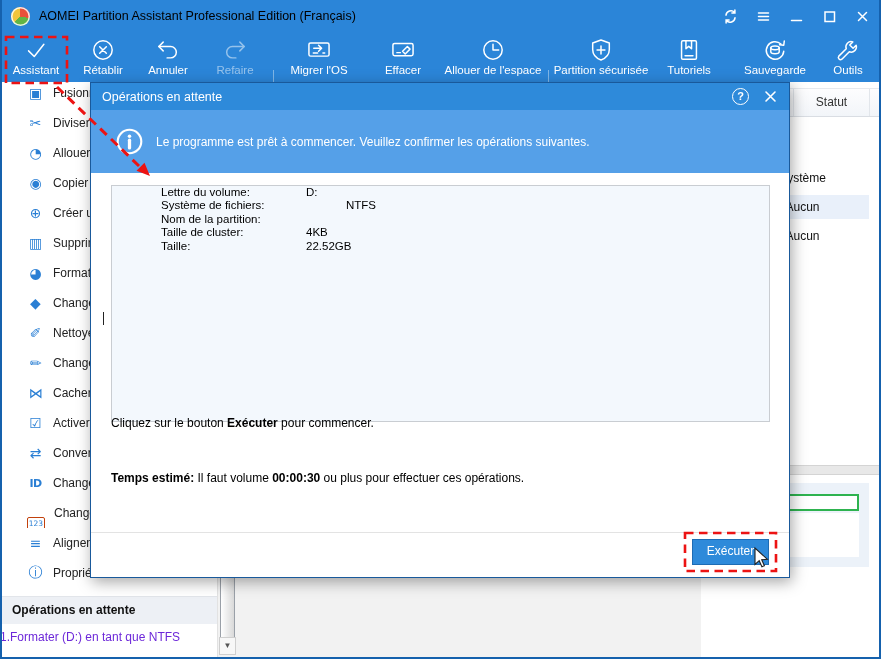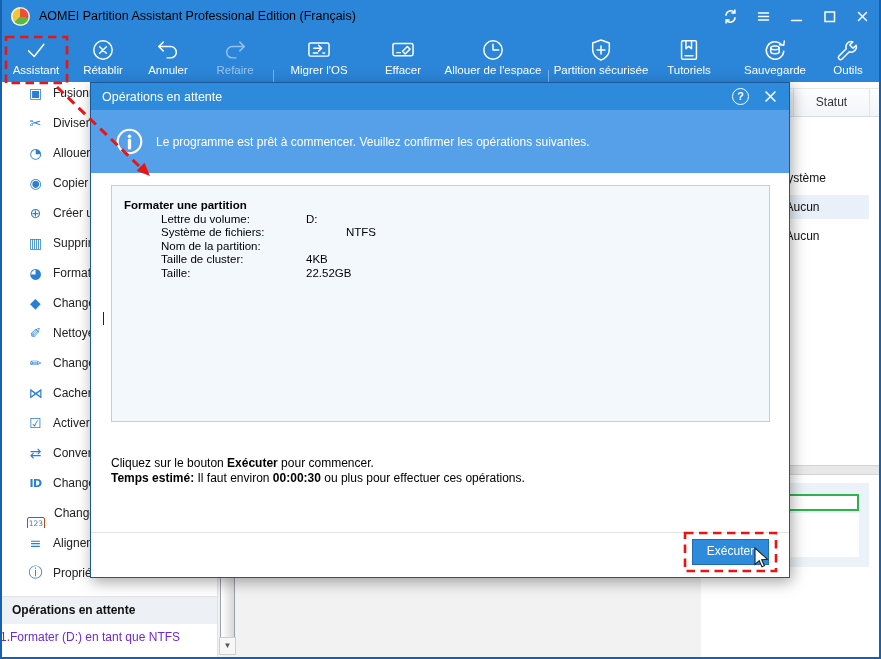--- a/index.html
+++ b/index.html
@@ -89,21 +89,21 @@
 
   .op-box{position:absolute;left:20px;top:102px;width:659px;height:237px;background:#f3f8fd;
           border:1px solid #c9cdd2;box-sizing:border-box;font-size:11.5px;color:#000;}
   .op-counter{margin:13px 0 0 12px;}
   .op-title{margin:13px 0 2px 12px;font-weight:bold;}
   .detail-row{display:flex;margin-left:49px;line-height:13.4px;}
   .dl{width:145px;flex:none;}
   .dv-extra{padding-left:40px;}
   .caret{position:absolute;left:12px;top:229px;width:1.3px;height:13px;background:#222;}
 
-  .dlg-instruction{position:absolute;left:20px;top:373px;font-size:12px;color:#000;}
+  .dlg-instruction{position:absolute;left:20px;top:333px;font-size:12px;color:#000;}
   .dlg-estimate{position:absolute;left:20px;top:388px;font-size:12px;color:#000;}
   .dlg-sep{position:absolute;left:0;top:449px;width:100%;border-top:1px solid #e3e3e3;}
   .exec-btn{position:absolute;left:601px;top:456px;width:77px;height:26px;background:#2e8ada;
             border:1px solid #1e6cb4;box-sizing:border-box;color:#fff;font-size:12px;
             text-align:center;line-height:23px;}
 
   
   .annotations{position:absolute;inset:0;z-index:30;pointer-events:none;}
 </style>
 </head>
@@ -348,21 +348,20 @@
     <div class="dlg-info">
       <svg class="info-icon" width="29" height="29" viewBox="0 0 30 30">
         <circle cx="15" cy="15" r="12.2" fill="none" stroke="#fff" stroke-width="2.2"></circle>
         <circle cx="15" cy="9.6" r="1.8" fill="#fff"></circle>
         <path d="M15 13.6 v8" stroke="#fff" stroke-width="3.4" stroke-linecap="round"></path>
       </svg>
       <span class="info-text">Le programme est prêt à commencer. Veuillez confirmer les opérations suivantes.</span>
     </div>
 
     <div class="op-box">
-      <div class="op-title">Formater une partition</div>
       <div class="detail-row">
           <span class="dl">Lettre du volume:</span>
           <span class="dv">D:</span>
         </div>
       <div class="detail-row">
           <span class="dl">Système de fichiers:</span>
           <span class="dv dv-extra">NTFS</span>
         </div>
       <div class="detail-row">
           <span class="dl">Nom de la partition:</span>
@@ -373,21 +372,21 @@
           <span class="dv">4KB</span>
         </div>
       <div class="detail-row">
           <span class="dl">Taille:</span>
           <span class="dv">22.52GB</span>
         </div>
     </div>
     <div class="caret"></div>
 
     <div class="dlg-instruction"><span>Cliquez sur le bouton </span><b>Exécuter</b><span> pour commencer.</span></div>
-    <div class="dlg-estimate"><b>Temps estimé:</b><span> Il faut environ </span><b>00:00:30</b><span> ou plus pour effectuer ces opérations.</span></div>
+    <div class="dlg-estimate"><b>Temps estimé:</b><span> Il faut volume </span><b>00:00:30</b><span> ou plus pour effectuer ces opérations.</span></div>
 
     <div class="dlg-sep"></div>
     <div class="exec-btn">Exécuter</div>
   </div>
 
   <svg class="annotations" width="881" height="659" viewBox="0 0 881 659">
     <rect x="6" y="37" width="61" height="46" fill="none" stroke="#ec1313" stroke-width="2.6" stroke-dasharray="8.5 5.5"></rect>
     <line x1="57" y1="87" x2="139" y2="166" stroke="#ec1313" stroke-width="3" stroke-dasharray="9 6"></line>
     <polygon points="150,176 136.5,170.8 144.5,162.8" fill="#ec1313"></polygon>
     <rect x="685" y="533" width="91" height="38" fill="none" stroke="#ec1313" stroke-width="2.6" stroke-dasharray="8.5 5.5"></rect>

